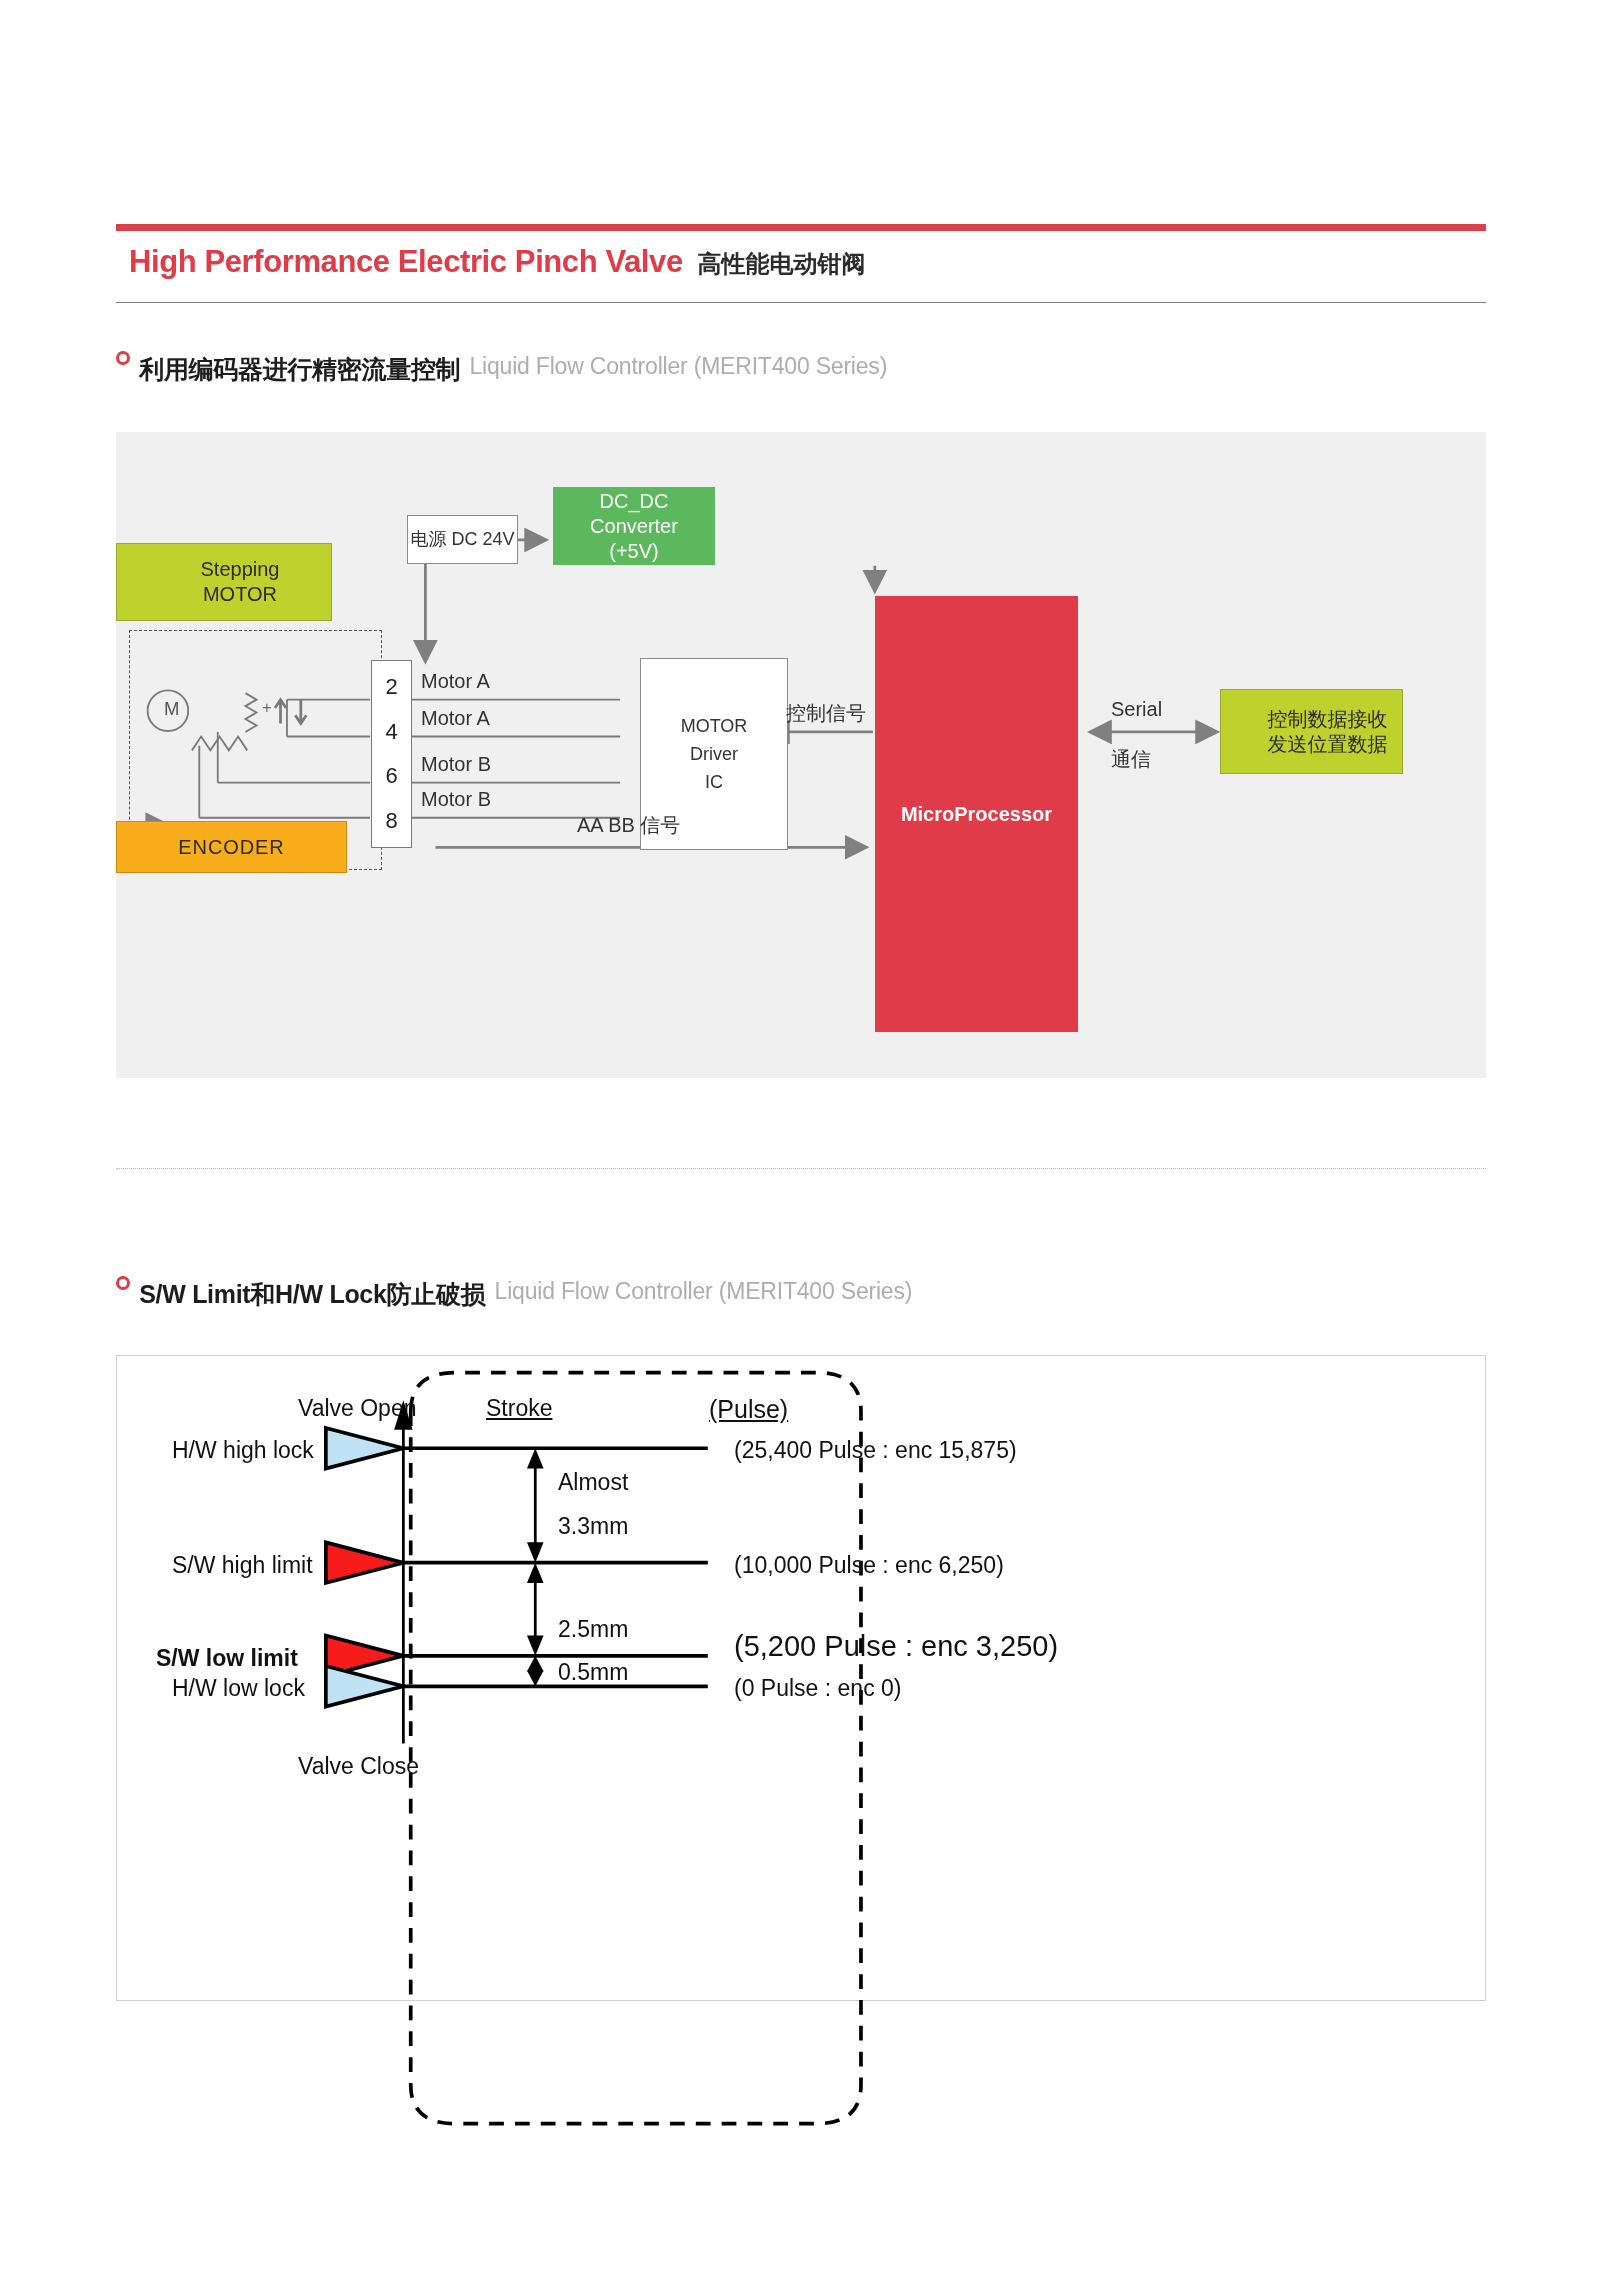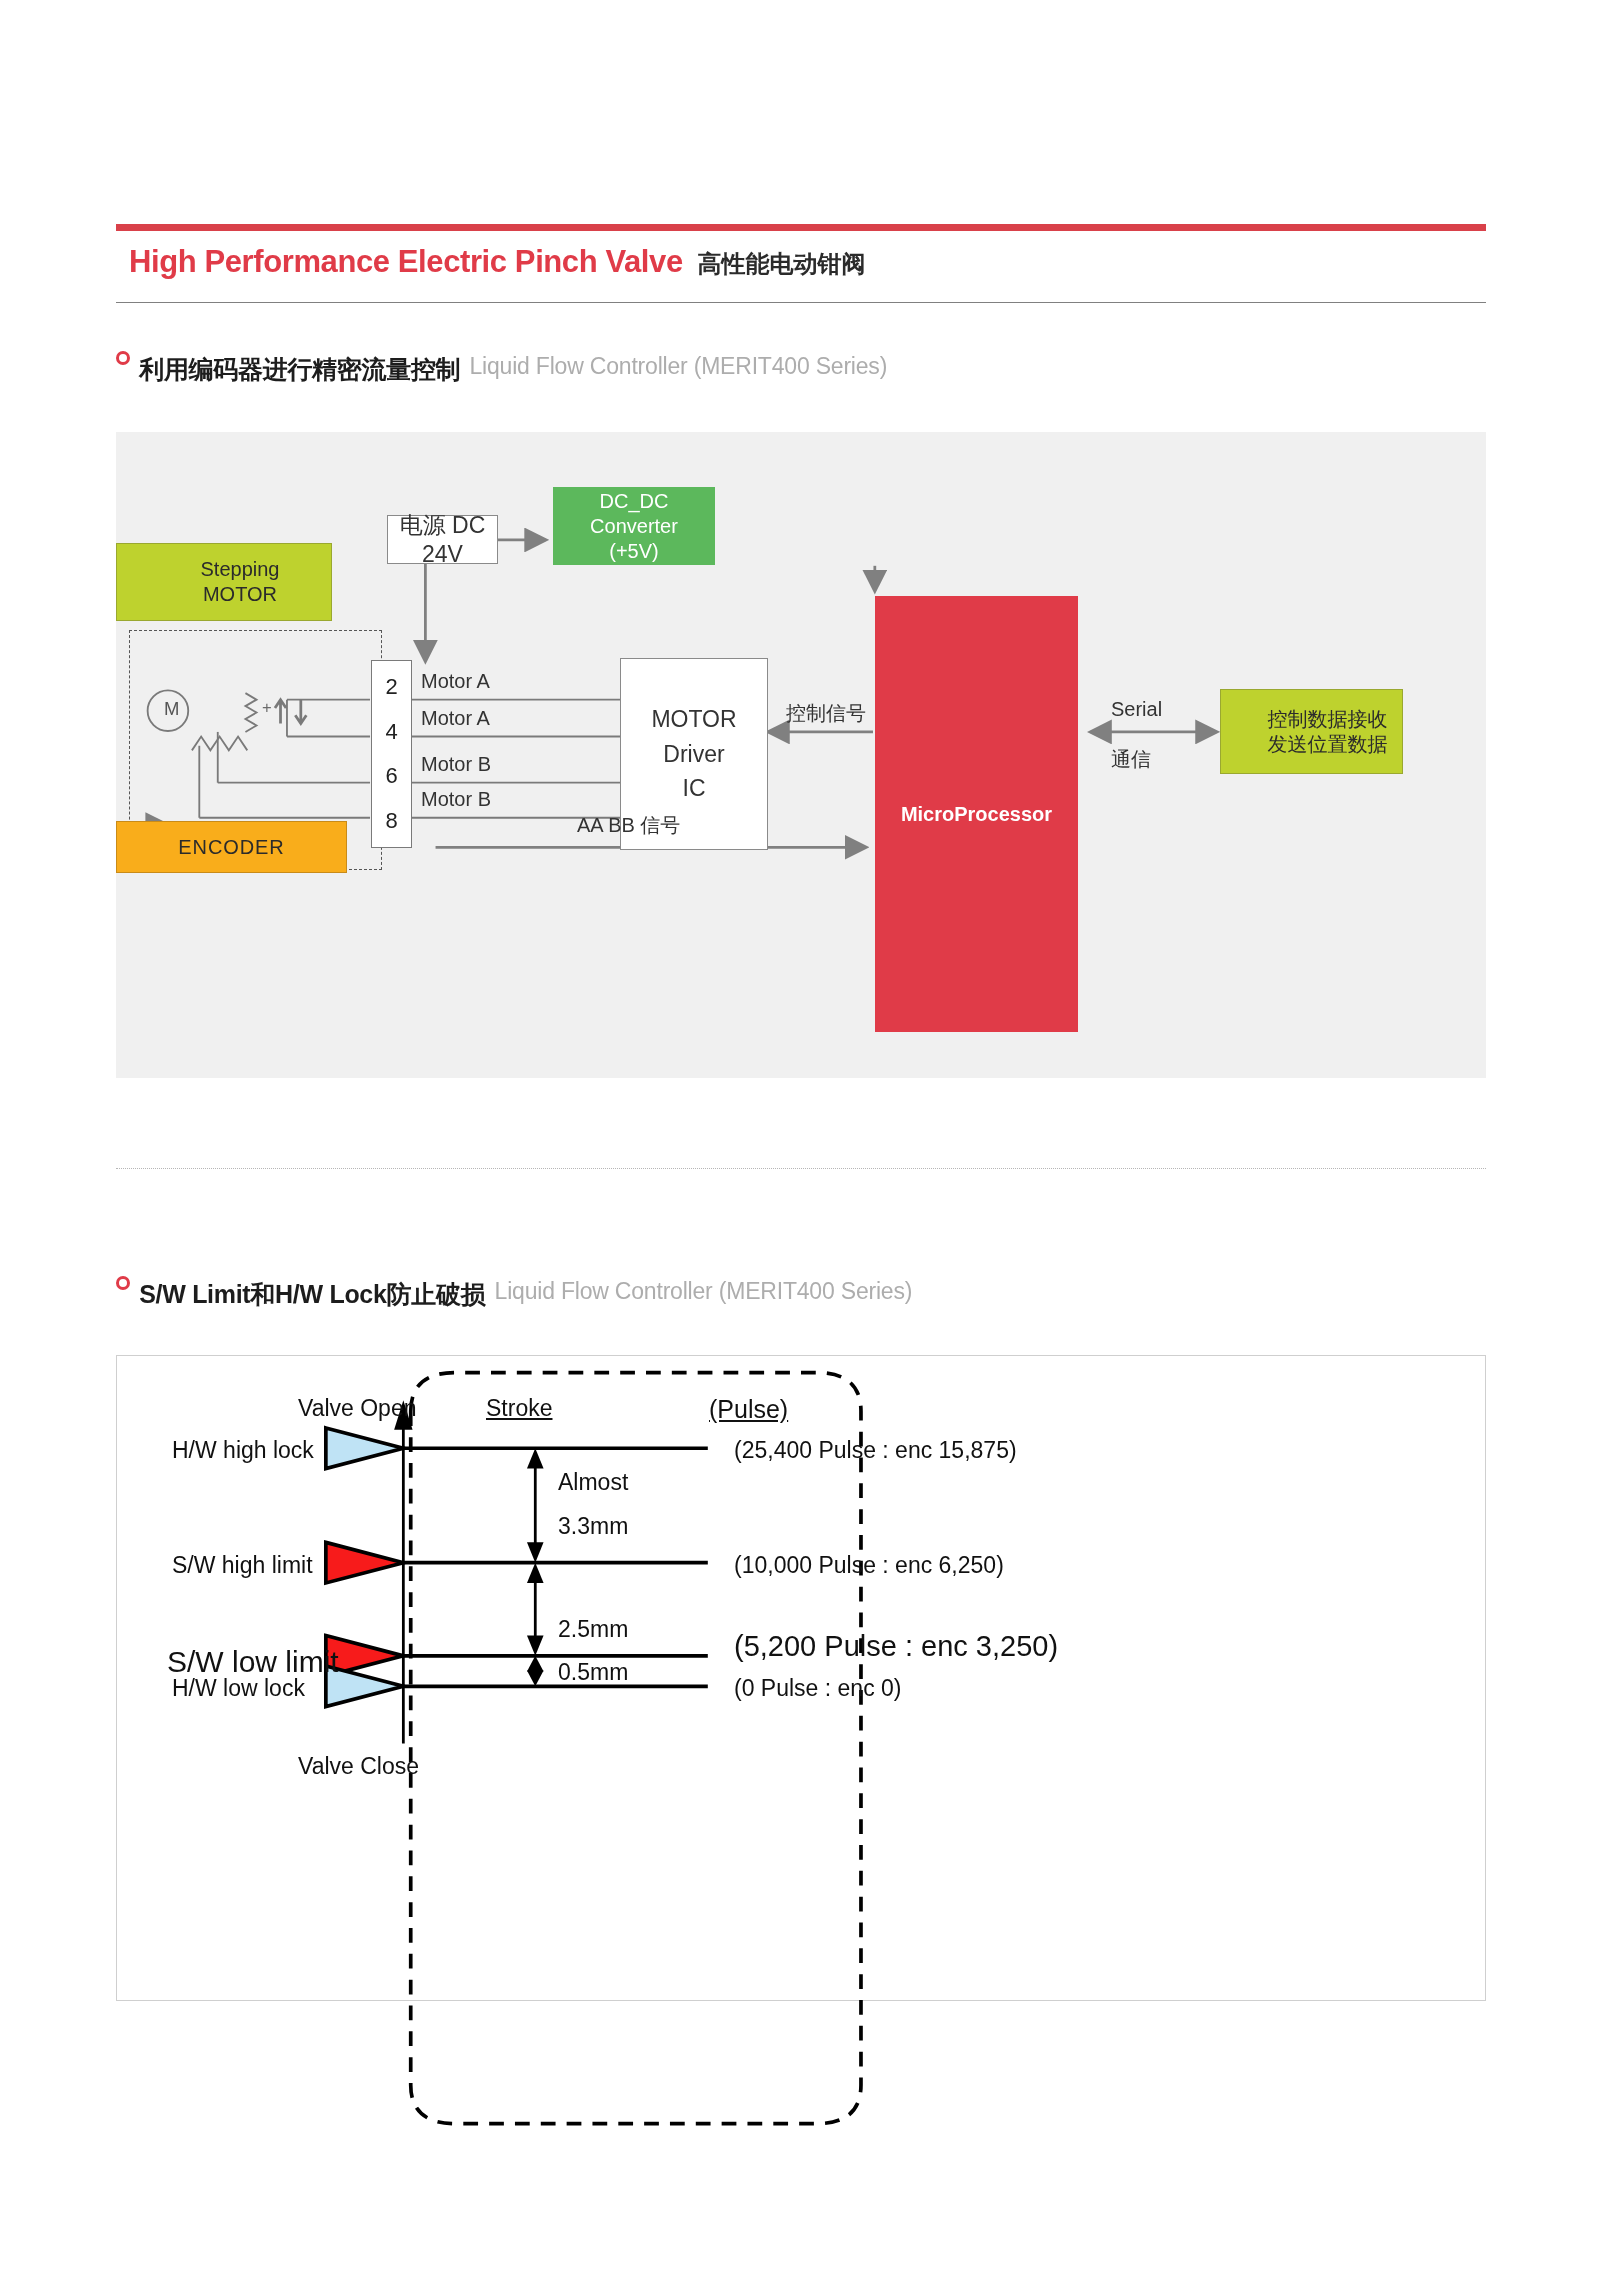--- a/index.html
+++ b/index.html
@@ -47,21 +47,21 @@
     background:#f0f0f0;
   }
 
   .blk{ position:absolute; display:flex; align-items:center; justify-content:center;
         text-align:center; line-height:1.25; }
 
   .blk-green{ background:#5cb85c; color:#ffffff; font-size:20px; }
   .blk-olive{ background:#bed22e; color:#2b2b2b; font-size:20px; border:0.9px solid #9aa830;padding-left:32px;}
   .blk-red  { background:#e03b48; color:#ffffff; font-size:20px; font-weight:bold;}
   .blk-amber{ background:#f9ad1b; color:#2b2b2b; font-size:20px; letter-spacing:0.9px; border:0.9px solid #c98b18;}
-  .blk-white{ background:#ffffff; color:#333333; font-size:23px; border:0.9px solid #8a8a8a;}
+  .blk-white{ background:#ffffff; color:#333333; font-size:18px; border:0.9px solid #8a8a8a;margin-left:20px;}
 
   .lbl{ position:absolute; font-size:20px; color:#333333; white-space:nowrap; }
   .lbl-cn{ font-size:20px; }
 
   .dash-box{
     position:absolute; border:1.8px dashed #555; background:transparent;
   }
 
   .pin-box{
     position:absolute; background:#ffffff; border:0.9px solid #7a7a7a;
@@ -270,21 +270,21 @@
     </svg>
 
     <span class="v2-lbl" style="left:181px; top:39px; font-size:23px;">Valve Open</span>
     <span class="v2-lbl" style="left:181px; top:397px; font-size:23px;">Valve Close</span>
 
     <span class="v2-lbl v2-lbl-u" style="left:369px; top:39px; font-size:23px;">Stroke</span>
     <span class="v2-lbl v2-lbl-u" style="left:592px; top:39px; font-size:25px;">(Pulse)</span>
 
     <span class="v2-lbl" style="left:55px; top:81px; font-size:23px;">H/W high lock</span>
     <span class="v2-lbl" style="left:55px; top:196px; font-size:23px;">S/W high limit</span>
-    <span class="v2-lbl" style="left:50px; top:289px; font-size:30px;">S/W low limit</span>
+    <span class="v2-lbl" style="left:39px; top:289px; font-size:23px;font-weight:bold;">S/W low limit</span>
     <span class="v2-lbl" style="left:55px; top:319px; font-size:23px;">H/W low lock</span>
 
     <span class="v2-lbl" style="left:441px; top:113px; font-size:23px;">Almost</span>
     <span class="v2-lbl" style="left:441px; top:157px; font-size:23px;">3.3mm</span>
     <span class="v2-lbl" style="left:441px; top:260px; font-size:23px;">2.5mm</span>
     <span class="v2-lbl" style="left:441px; top:303px; font-size:23px;">0.5mm</span>
 
     <span class="v2-lbl" style="left:617px; top:81px; font-size:23px;">(25,400 Pulse : enc 15,875)</span>
     <span class="v2-lbl" style="left:617px; top:196px; font-size:23px;">(10,000 Pulse : enc 6,250)</span>
     <span class="v2-lbl" style="left:617px; top:274px; font-size:29px;">(5,200 Pulse : enc 3,250)</span>

